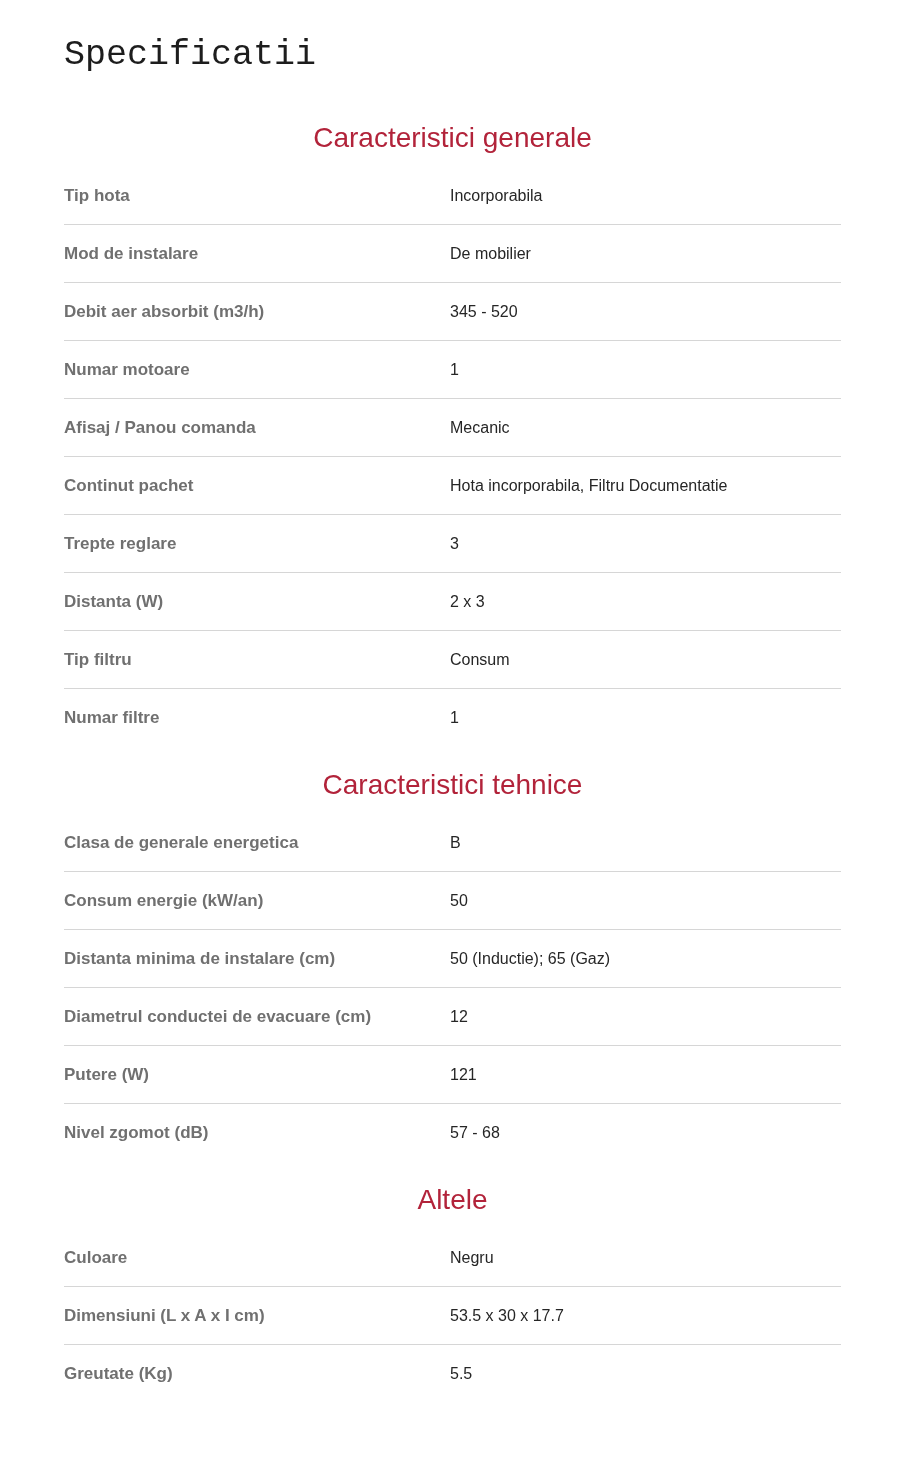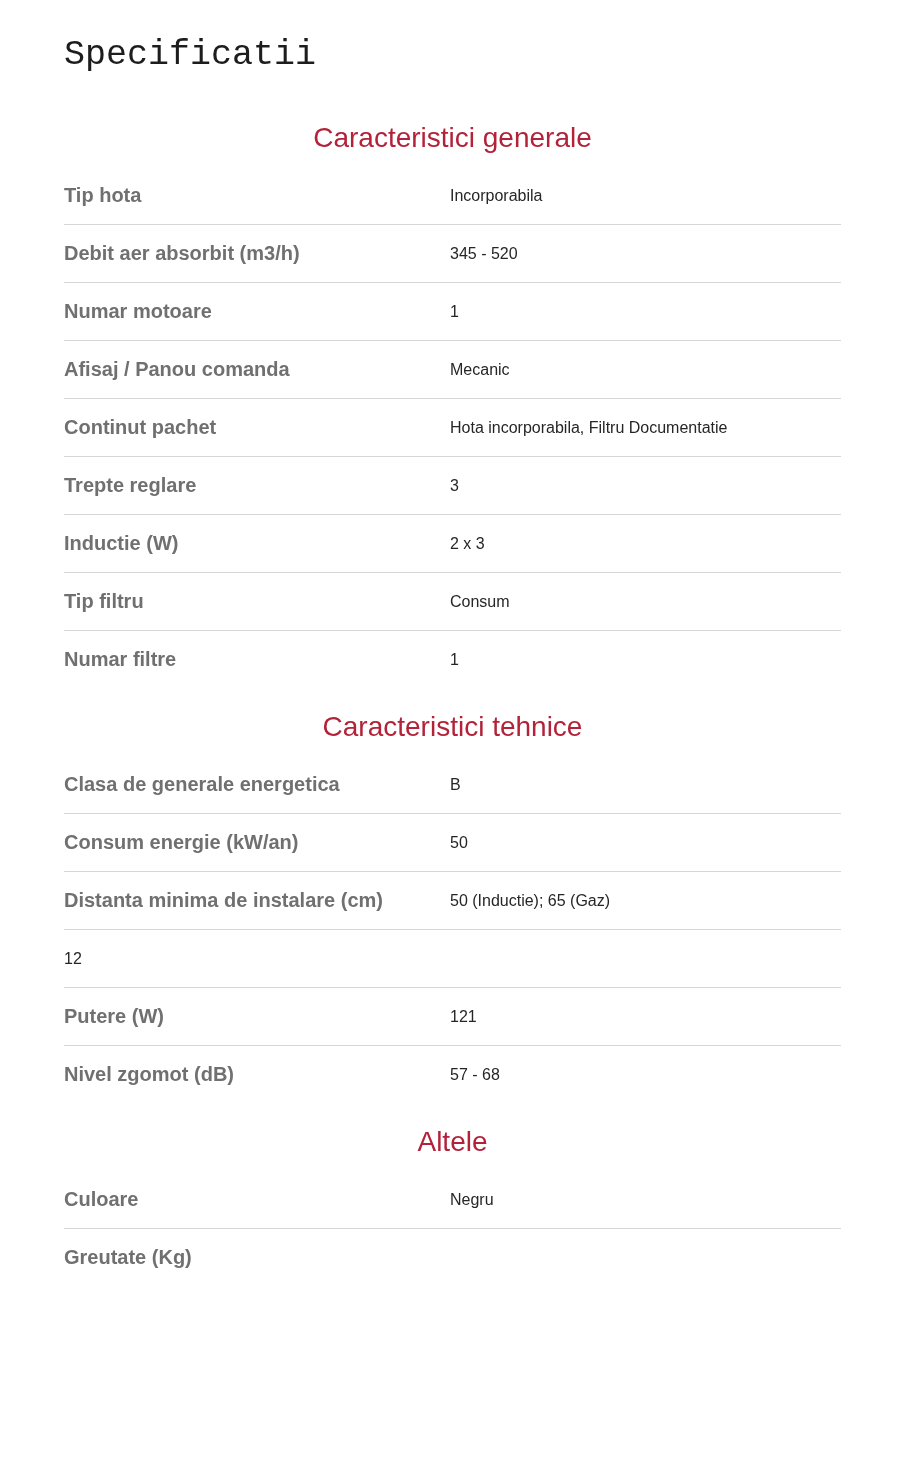--- a/index.html
+++ b/index.html
@@ -44,21 +44,21 @@
     display: flex;
     align-items: flex-start;
     padding: 18px 0;
     border-bottom: 1px solid var(--divider);
   }
   .spec-row:last-child { border-bottom: none; }
   .spec-label {
     flex: 0 0 386px;
     width: 386px;
     padding-right: 24px;
-    font-size: 20px;
+    font-size: 17px;
     line-height: 21px;
     font-weight: 600;
     color: var(--label);
   }
   .spec-value {
     flex: 1 1 auto;
     font-size: 16px;
     line-height: 21px;
     font-weight: 400;
     color: var(--value);
@@ -71,20 +71,24 @@
   <h1 class="page-title">Specificatii</h1>
   <div id="sections-root">
   <section class="spec-section">
     <h2 class="section-heading">Caracteristici generale</h2>
     <div class="spec-table">
   <div class="spec-row">
     <div class="spec-label">Tip hota</div>
     <div class="spec-value">Incorporabila</div>
   </div>
 
+  <div class="spec-row">
+    <div class="spec-label">Mod de instalare</div>
+    <div class="spec-value">De mobilier</div>
+  </div>
 
   <div class="spec-row">
     <div class="spec-label">Debit aer absorbit (m3/h)</div>
     <div class="spec-value">345 - 520</div>
   </div>
 
   <div class="spec-row">
     <div class="spec-label">Numar motoare</div>
     <div class="spec-value">1</div>
   </div>
@@ -98,21 +102,21 @@
     <div class="spec-label">Continut pachet</div>
     <div class="spec-value">Hota incorporabila, Filtru Documentatie</div>
   </div>
 
   <div class="spec-row">
     <div class="spec-label">Trepte reglare</div>
     <div class="spec-value">3</div>
   </div>
 
   <div class="spec-row">
-    <div class="spec-label">Inductie (W)</div>
+    <div class="spec-label">Distanta (W)</div>
     <div class="spec-value">2 x 3</div>
   </div>
 
   <div class="spec-row">
     <div class="spec-label">Tip filtru</div>
     <div class="spec-value">Consum</div>
   </div>
 
   <div class="spec-row">
     <div class="spec-label">Numar filtre</div>
@@ -133,20 +137,21 @@
     <div class="spec-label">Consum energie (kW/an)</div>
     <div class="spec-value">50</div>
   </div>
 
   <div class="spec-row">
     <div class="spec-label">Distanta minima de instalare (cm)</div>
     <div class="spec-value">50 (Inductie); 65 (Gaz)</div>
   </div>
 
   <div class="spec-row">
+    <div class="spec-label">Diametrul conductei de evacuare (cm)</div>
     <div class="spec-value">12</div>
   </div>
 
   <div class="spec-row">
     <div class="spec-label">Putere (W)</div>
     <div class="spec-value">121</div>
   </div>
 
   <div class="spec-row">
     <div class="spec-label">Nivel zgomot (dB)</div>
@@ -156,20 +161,25 @@
   </section>
 
   <section class="spec-section">
     <h2 class="section-heading">Altele</h2>
     <div class="spec-table">
   <div class="spec-row">
     <div class="spec-label">Culoare</div>
     <div class="spec-value">Negru</div>
   </div>
 
+  <div class="spec-row">
+    <div class="spec-label">Dimensiuni (L x A x I cm)</div>
+    <div class="spec-value">53.5 x 30 x 17.7</div>
+  </div>
 
   <div class="spec-row">
     <div class="spec-label">Greutate (Kg)</div>
+    <div class="spec-value">5.5</div>
   </div>
 </div>
   </section>
 </div>
 </main>
 
 </body></html>

